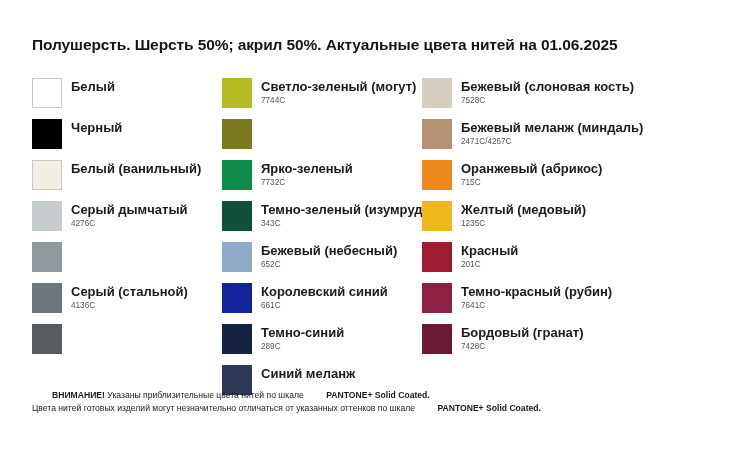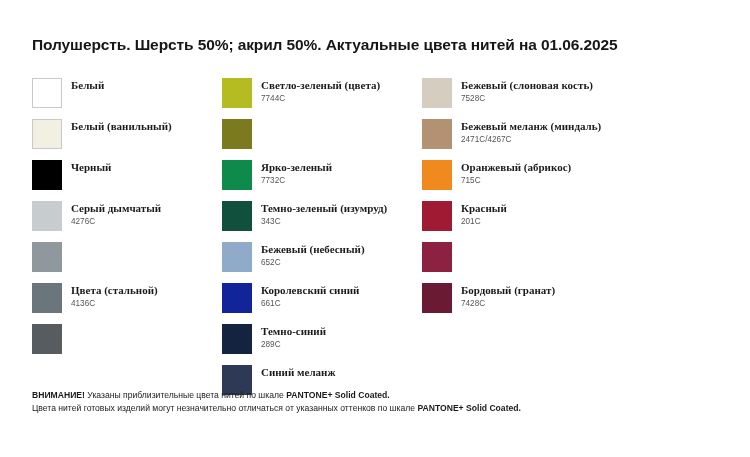--- a/index.html
+++ b/index.html
@@ -58,25 +58,24 @@
   }
   .swatch.bordered {
     border: 1px solid #c9c9c9;
   }
   .labels {
     margin-left: 9px;
     padding-top: 1px;
     line-height: 1.25;
   }
   .lbl-name {
-    font-size: 11px;
+    font-size: 13px;
     font-weight: bold;
     color: #1b1b1b;
     white-space: nowrap;
-    font-family: Liberation Serif, serif;
   }
   .lbl-code {
     font-size: 8.2px;
     color: #555555;
     margin-top: 1px;
     white-space: nowrap;
   }
   .footer {
     position: absolute;
     left: 32px;
@@ -84,80 +83,81 @@
     width: 690px;
   }
   .footer-line {
     font-size: 8.6px;
     color: #1b1b1b;
     line-height: 1.5;
     white-space: nowrap;
   }
   .footer-line .b {
     font-weight: bold;
+    margin-left: 20px;
   }
 </style>
 </head>
 <body>
 
 <div class="page">
 
   <div class="title">Полушерсть. Шерсть 50%; акрил 50%. Актуальные цвета нитей на 01.06.2025</div>
 
   <div class="columns">
 
     <div class="col col1">
       <div class="swatch-row">
         <div class="swatch bordered" style="background:#ffffff"></div>
         <div class="labels">
           <div class="lbl-name">Белый</div>
           <div class="lbl-code"></div>
         </div>
       </div>
       <div class="swatch-row">
+        <div class="swatch" style="background:#000000"></div>
+        <div class="labels">
+          <div class="lbl-name">Черный</div>
+          <div class="lbl-code"></div>
+        </div>
+      </div>
+      <div class="swatch-row">
         <div class="swatch bordered" style="background:#f2efe3"></div>
         <div class="labels">
           <div class="lbl-name">Белый (ванильный)</div>
           <div class="lbl-code"></div>
         </div>
       </div>
       <div class="swatch-row">
-        <div class="swatch" style="background:#000000"></div>
-        <div class="labels">
-          <div class="lbl-name">Черный</div>
-          <div class="lbl-code"></div>
-        </div>
-      </div>
-      <div class="swatch-row">
         <div class="swatch" style="background:#c7ccce"></div>
         <div class="labels">
           <div class="lbl-name">Серый дымчатый</div>
           <div class="lbl-code">4276C</div>
         </div>
       </div>
       <div class="swatch-row">
         <div class="swatch" style="background:#8f999d"></div>
       </div>
       <div class="swatch-row">
         <div class="swatch" style="background:#6b767c"></div>
         <div class="labels">
-          <div class="lbl-name">Цвета (стальной)</div>
+          <div class="lbl-name">Серый (стальной)</div>
           <div class="lbl-code">4136C</div>
         </div>
       </div>
       <div class="swatch-row">
         <div class="swatch" style="background:#575c60"></div>
       </div>
     </div>
 
     <div class="col col2">
       <div class="swatch-row">
         <div class="swatch" style="background:#b4bc22"></div>
         <div class="labels">
-          <div class="lbl-name">Светло-зеленый (цвета)</div>
+          <div class="lbl-name">Светло-зеленый (могут)</div>
           <div class="lbl-code">7744C</div>
         </div>
       </div>
       <div class="swatch-row">
         <div class="swatch" style="background:#7c7a1e"></div>
       </div>
       <div class="swatch-row">
         <div class="swatch" style="background:#0e8a4a"></div>
         <div class="labels">
           <div class="lbl-name">Ярко-зеленый</div>
@@ -217,28 +217,39 @@
         </div>
       </div>
       <div class="swatch-row">
         <div class="swatch" style="background:#f08a1e"></div>
         <div class="labels">
           <div class="lbl-name">Оранжевый (абрикос)</div>
           <div class="lbl-code">715C</div>
         </div>
       </div>
       <div class="swatch-row">
+        <div class="swatch" style="background:#f0b91b"></div>
+        <div class="labels">
+          <div class="lbl-name">Желтый (медовый)</div>
+          <div class="lbl-code">1235C</div>
+        </div>
+      </div>
+      <div class="swatch-row">
         <div class="swatch" style="background:#9e1b33"></div>
         <div class="labels">
           <div class="lbl-name">Красный</div>
           <div class="lbl-code">201C</div>
         </div>
       </div>
       <div class="swatch-row">
         <div class="swatch" style="background:#8c2141"></div>
+        <div class="labels">
+          <div class="lbl-name">Темно-красный (рубин)</div>
+          <div class="lbl-code">7641C</div>
+        </div>
       </div>
       <div class="swatch-row">
         <div class="swatch" style="background:#6b1a33"></div>
         <div class="labels">
           <div class="lbl-name">Бордовый (гранат)</div>
           <div class="lbl-code">7428C</div>
         </div>
       </div>
     </div>
 

